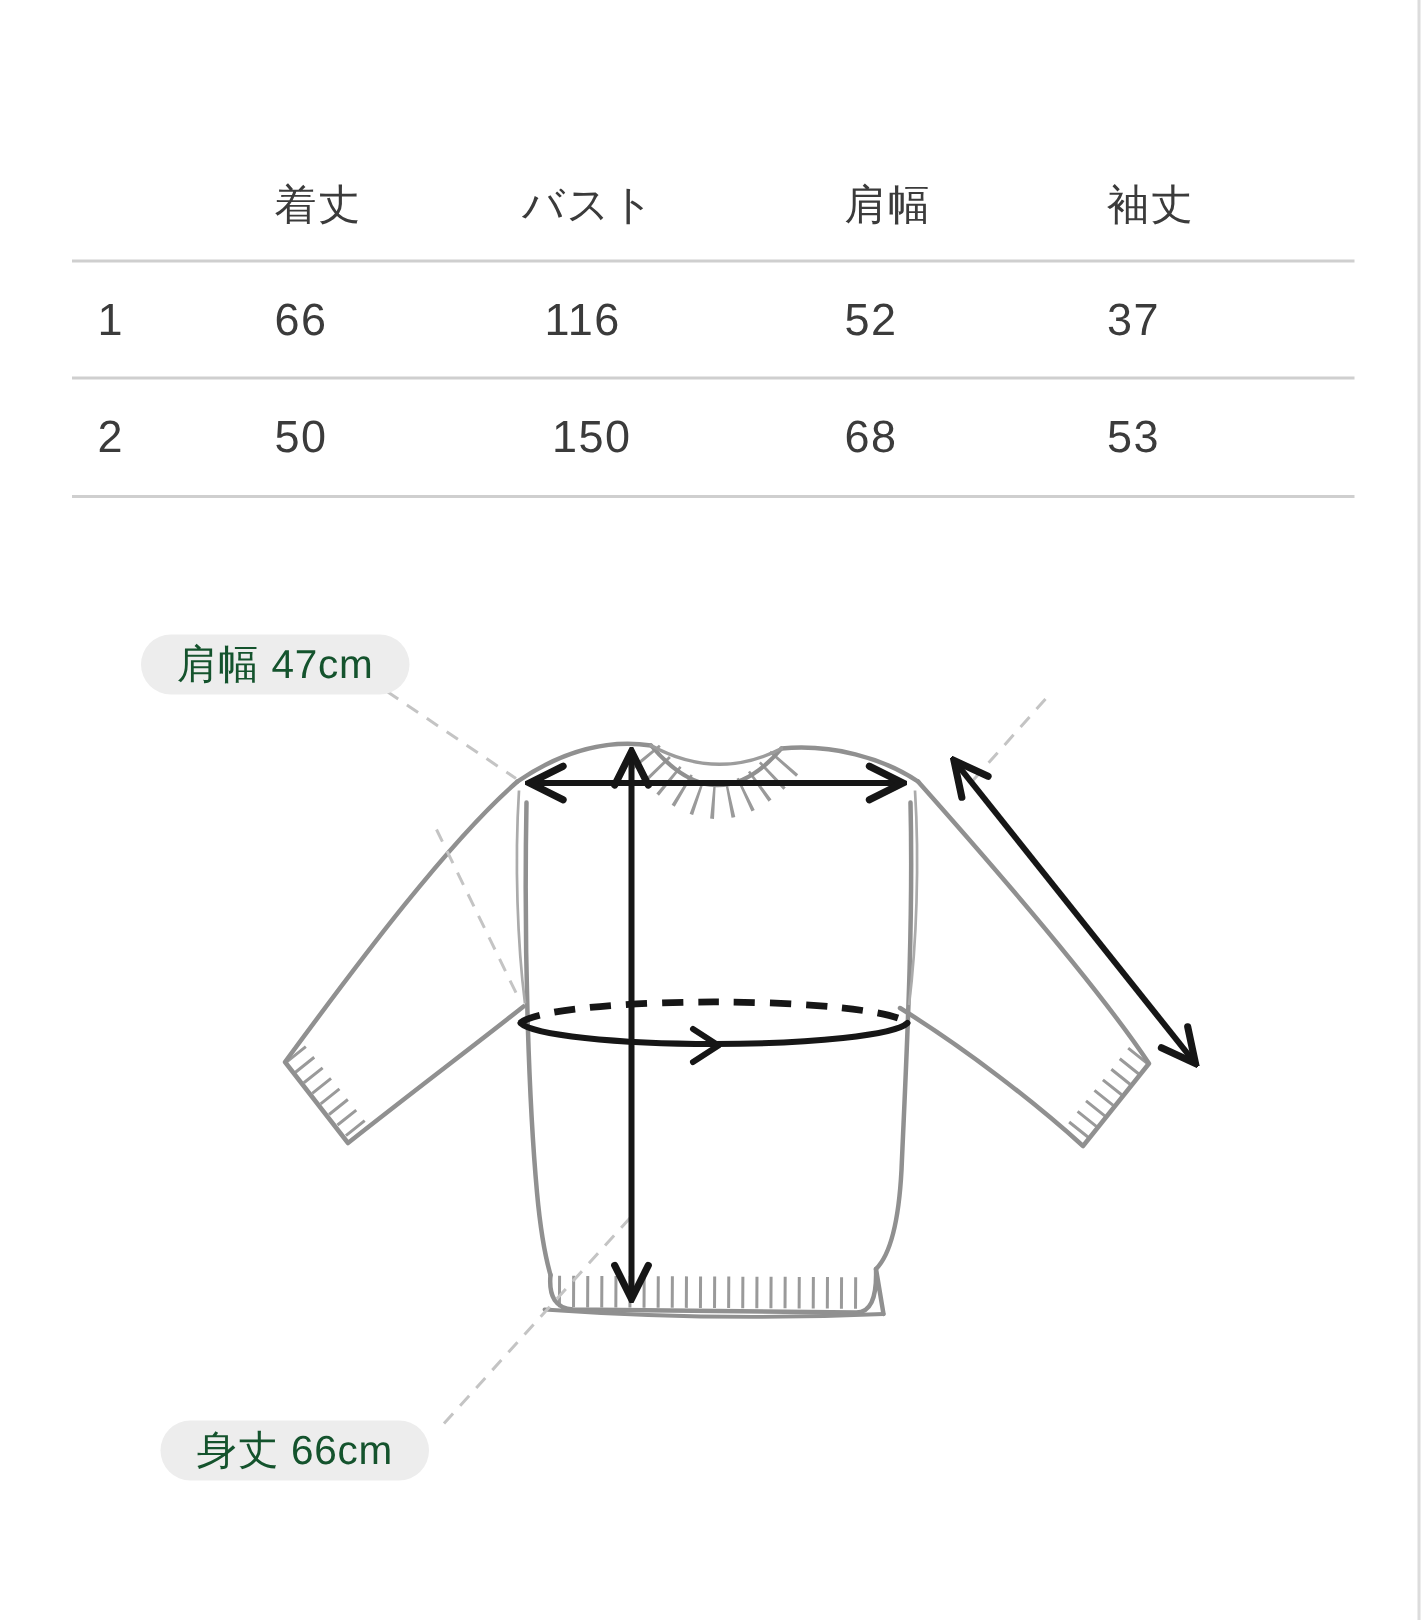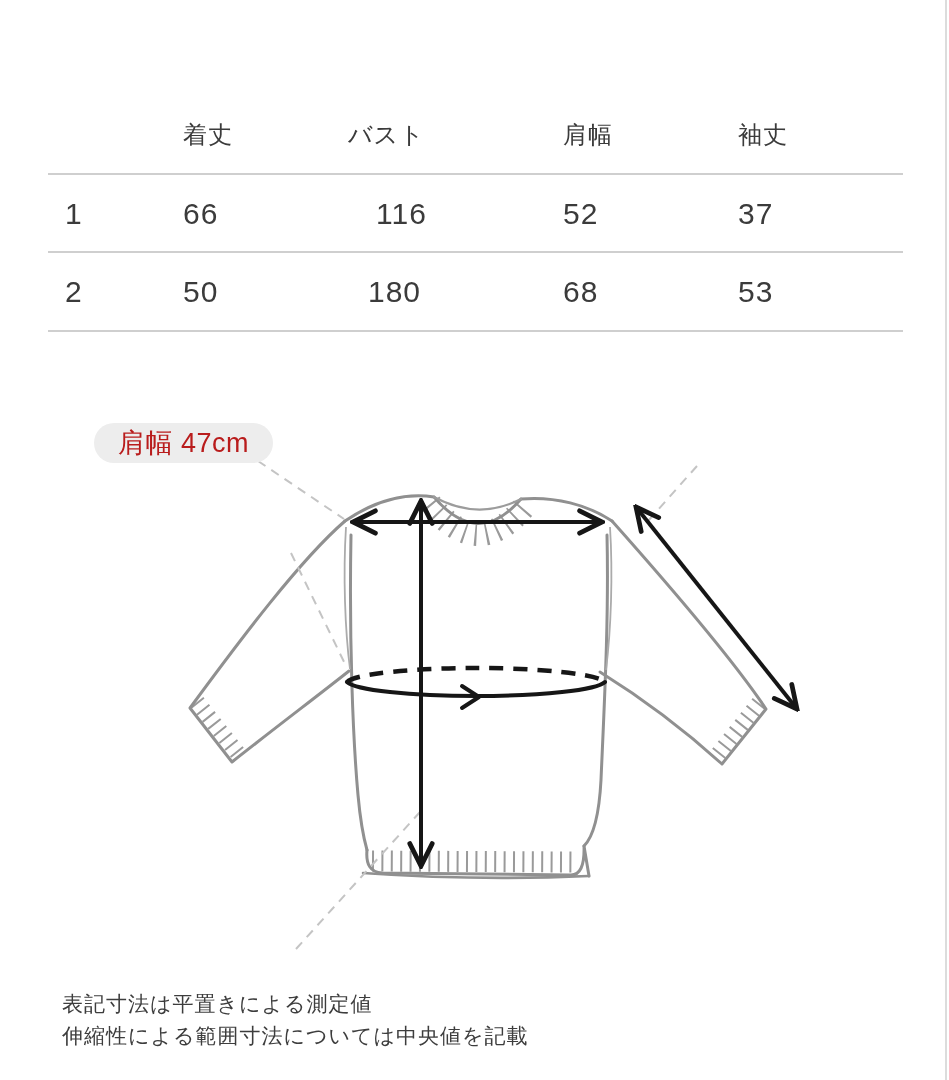--- a/index.html
+++ b/index.html
@@ -2,26 +2,26 @@
 <html><head>
 <meta charset="utf-8">
 <style>
   html,body{margin:0;padding:0;background:#ffffff;}
   .stage{
     position:relative;width:949px;height:1080px;background:#ffffff;overflow:hidden;
     font-family:"Liberation Sans","DejaVu Sans",sans-serif;color:#3a3a3a;
   }
   
   .cell{position:absolute;font-size:30px;font-weight:300;letter-spacing:1px;color:#3b3b3b;white-space:nowrap;line-height:1;}
-  .cell.hdr{font-size:24px;}
+  .cell.hdr{font-size:28px;}
   .rule{position:absolute;left:48px;width:855px;height:2px;background:#cfcfcf;}
   
   .pill{
     position:absolute;height:40px;line-height:40px;border-radius:20px;
-    background:#ededed;color:#b91c1c;font-size:27px;letter-spacing:0.5px;
+    background:#ededed;color:#14532d;font-size:27px;letter-spacing:0.5px;
     padding:0 24px;white-space:nowrap;
   }
   .notes{position:absolute;left:62px;top:988px;font-size:21px;line-height:32px;letter-spacing:1px;color:#3d3d3d;}
   .edge-line{position:absolute;left:945px;top:0;width:2px;height:1080px;background:#dcdcdc;}
   svg{position:absolute;left:0;top:0;}
 </style>
 </head>
 <body>
 
 <div class="stage">
@@ -30,29 +30,29 @@
 
     <span class="cell hdr" style="left:183px;top:123px">着丈</span>
     <span class="cell hdr" style="left:348px;top:123px">バスト</span>
     <span class="cell hdr" style="left:563px;top:123px">肩幅</span>
     <span class="cell hdr" style="left:738px;top:123px">袖丈</span>
 
     <div class="rule" style="top:173px"></div>
 
     <span class="cell" style="left:65px;top:199px">1</span>
     <span class="cell" style="left:183px;top:199px">66</span>
-    <span class="cell" style="left:376px;top:199px">116</span>
+    <span class="cell" style="left:363px;top:199px">116</span>
     <span class="cell" style="left:563px;top:199px">52</span>
     <span class="cell" style="left:738px;top:199px">37</span>
 
     <div class="rule" style="top:251px"></div>
 
     <span class="cell" style="left:65px;top:277px">2</span>
     <span class="cell" style="left:183px;top:277px">50</span>
-    <span class="cell" style="left:368px;top:277px">180</span>
+    <span class="cell" style="left:368px;top:277px">150</span>
     <span class="cell" style="left:563px;top:277px">68</span>
     <span class="cell" style="left:738px;top:277px">53</span>
 
     <div class="rule" style="top:330px"></div>
   </div>
 
   <svg width="949" height="1080" viewBox="0 0 949 1080">
     <defs>
       <marker id="ah" viewBox="0 0 10 10" refX="9" refY="5" markerWidth="7" markerHeight="7" orient="auto-start-reverse">
         <path d="M1,1 L9,5 L1,9" fill="none" stroke="#161616" stroke-width="1.7" stroke-linecap="round"></path>
@@ -105,20 +105,17 @@
     <path fill="none" stroke="#161616" stroke-width="4.5" stroke-dasharray="14 10" d="M347,682 A130 16 0 0 1 605,682"></path>
     <path fill="none" stroke="#161616" stroke-width="4" stroke-linecap="round" d="M347,682 A130 16 0 0 0 605,682"></path>
     <polyline fill="none" stroke="#161616" stroke-width="4" stroke-linecap="round" stroke-linejoin="round" points="462,686 479,697 462,708"></polyline>
 
     <line x1="353" y1="522" x2="602" y2="522" stroke="#161616" stroke-width="4" marker-start="url(#ah)" marker-end="url(#ah)"></line>
     <line x1="421" y1="501" x2="421" y2="866" stroke="#161616" stroke-width="4" marker-start="url(#ah)" marker-end="url(#ah)"></line>
     <line x1="636" y1="507" x2="797" y2="709" stroke="#161616" stroke-width="4" marker-start="url(#ah)" marker-end="url(#ah)"></line>
   </svg>
 
   <div class="pill" style="left:94px;top:423px">肩幅 47cm</div>
+  <div class="pill" style="left:107px;top:947px">身丈 66cm</div>
 
-  <div class="notes">
-    <div>表記寸法は平置きによる測定値</div>
-    <div>伸縮性による範囲寸法については中央値を記載</div>
-  </div>
 
   <div class="edge-line"></div>
 </div>
 
 </body></html>

